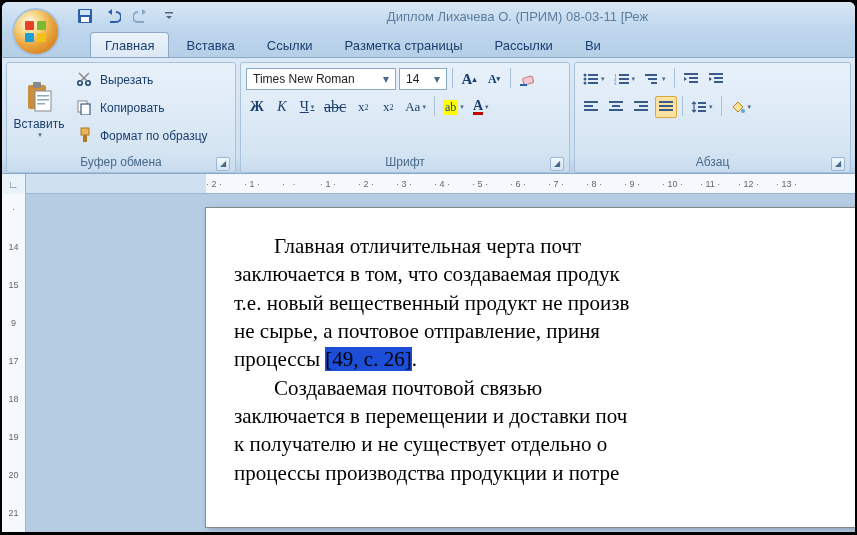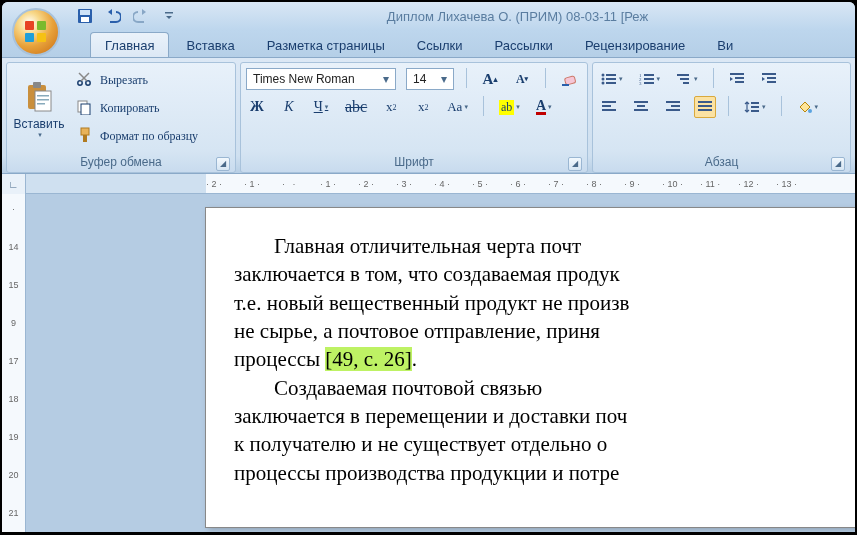--- a/index.html
+++ b/index.html
@@ -160,21 +160,20 @@
 .icon24 {
   width: 28px;
   height: 32px;
   margin-bottom: 4px;
 }
 .small-btn-list {
   display: flex;
   flex-direction: column;
   gap: 0;
   width: 160px;
-  font-family: Liberation Serif, serif;
 }
 .small-btn {
   height: 28px;
   display: flex;
   align-items: center;
   gap: 6px;
   padding: 0 4px;
   border-radius: 3px;
   color: #1a3e6e;
   font-size: 12px;
@@ -186,21 +185,21 @@
 }
 .font-group-body {
   flex-direction: column;
   align-items: stretch;
   gap: 6px;
   padding: 2px;
 }
 .font-row {
   display: flex;
   align-items: flex-start;
-  gap: 10px;
+  gap: 3px;
 }
 .combo {
   background: #fff;
   border: 1px solid #8aa9c8;
   height: 22px;
   display: flex;
   align-items: center;
   padding: 0 2px 0 6px;
   font-size: 12px;
   color: #222;
@@ -332,21 +331,21 @@
   font-size: 21px;
   color: #000;
   line-height: 1.35;
   text-align: justify;
 }
 .doc-text p {
   text-indent: 40px;
   margin: 0;
 }
 .hl {
-  background: #bef264;
+  background: #1d4ed8;
 }
 svg { display: block; }
 </style>
 </head>
 <body>
 
 <div class="window">
 
   <div class="office-btn">
     <div class="office-logo">
@@ -387,24 +386,23 @@
           </svg>
       </div>
     </div>
     <div class="title-text">Диплом Лихачева О. (ПРИМ) 08-03-11 [Реж</div>
   </div>
 
   <div class="tabstrip">
     <div style="width:20px"></div>
     <div class="tab active">Главная</div>
     <div class="tab">Вставка</div>
+    <div class="tab">Ссылки</div>
     <div class="tab">Разметка страницы</div>
-    <div class="tab">Ссылки</div>
     <div class="tab">Рассылки</div>
-    <div class="tab">Рецензирование</div>
     <div class="tab">Ви</div>
   </div>
 
   <div class="ribbon">
 
     <div class="group" style="min-width:230px">
       <div class="group-body">
         <div class="big-btn">
           <div class="icon24">
             <svg width="28" height="32" viewBox="0 0 28 32">

